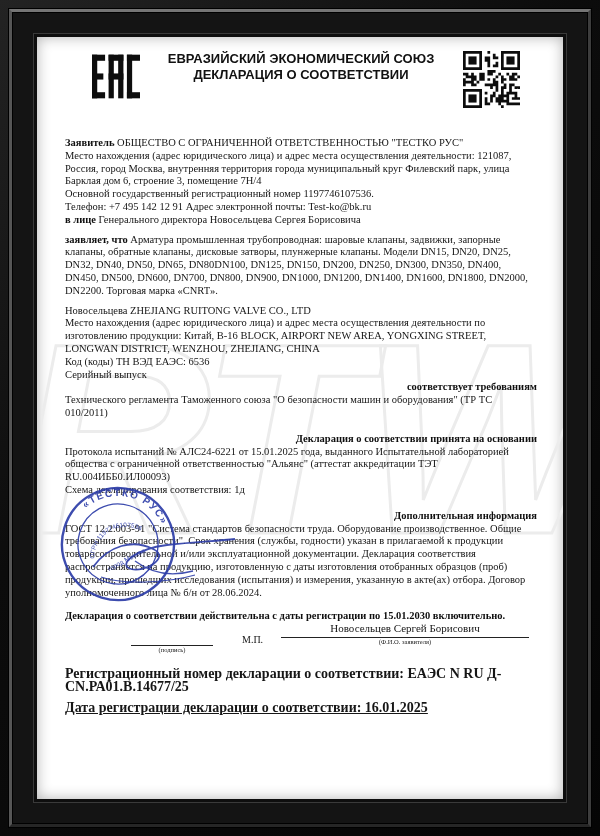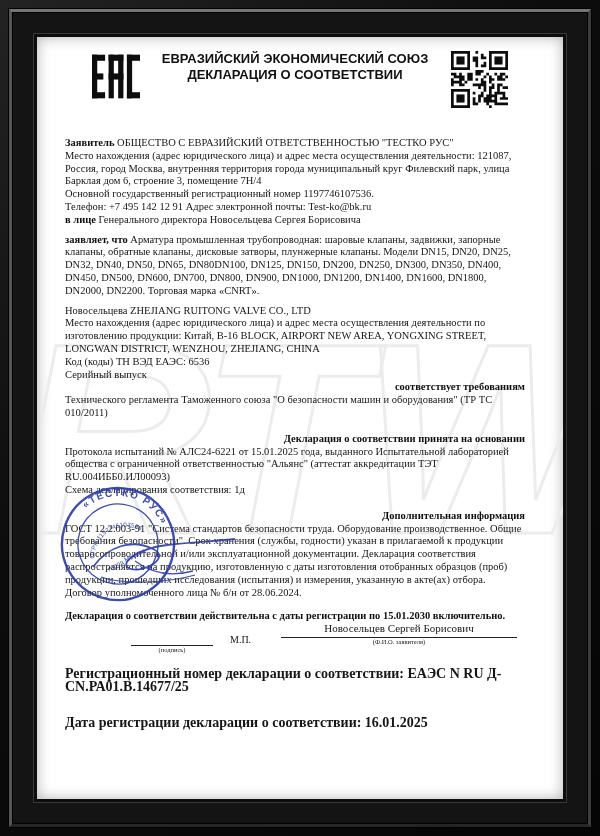--- a/index.html
+++ b/index.html
@@ -4,44 +4,44 @@
 <title>Декларация о соответствии</title>
 <style>
   html,body{margin:0;padding:0;}
   body{width:600px;height:836px;position:relative;background:#0a0a0a;font-family:"Liberation Serif",serif;}
   
   .frame{position:absolute;inset:0;background:linear-gradient(135deg,#232323 0%,#0c0c0c 40%,#050505 100%);}
   .frame-bevel{position:absolute;inset:9px;border:3px solid;border-color:#757575 #3d3d3d #262626 #565656;background:#141414;box-shadow:inset 0 0 0 1px #000, 0 0 0 1px #000;}
   .frame-lip{position:absolute;inset:33px;border:1px solid #3a3a3a;background:#0e0e0e;}
   
   .page{position:absolute;inset:37px;background:#fff;overflow:hidden;box-shadow:inset 0 0 14px rgba(0,0,0,.30);color:#161616;}
-  .content{position:relative;padding:0 38px 0 28px;}
+  .content{position:relative;padding:0 26px 0 28px;}
   
   .doc-header{position:relative;height:74px;margin-top:14px;}
   .eac-mark{position:absolute;left:27px;top:3px;width:48px;height:45px;}
   .eac-mark svg{width:100%;height:100%;}
   .title{ text-align:center;margin:4px 86px 0 86px;font-family:"Liberation Sans",sans-serif;font-weight:bold;font-size:13px;line-height:16px;color:#111;}
   .qr{position:absolute;right:17px;top:0px;width:57px;height:57px;}
   .qr svg{width:100%;height:100%;}
   
   .doc-body{font-size:10.5px;line-height:12.8px;margin-top:12px;}
   .doc-body p{margin:0 0 7px 0;}
   .doc-body .blk{display:block;}
   b{color:#0f0f0f;text-align:right;}
   .gap{margin-top:13px !important;}
   .validity{margin-top:11px !important;}
   
   .sig-row{position:relative;height:38px;margin-top:4px;}
   .sig-left{position:absolute;left:66px;top:15px;width:82px;border-top:1px solid #222;text-align:center;font-size:6.5px;line-height:8px;color:#222;}
-  .mp{position:absolute;left:165px;top:4px;font-size:10px;}
+  .mp{position:absolute;left:177px;top:4px;font-size:10px;}
   .sig-right{position:absolute;left:216px;right:8px;top:-8px;text-align:center;}
   .sig-name{font-size:11px;line-height:13px;}
   .sig-line{border-top:1px solid #222;margin-top:2px;font-size:6.5px;line-height:8px;color:#222;text-align:center;}
   .reg{font-weight:bold;font-size:14px;margin:11px 0 0 0;}
-  .reg + .reg{margin-top:23px;}
+  .reg + .reg{margin-top:8px;text-decoration:underline;}
   
   .watermark{position:absolute;left:4px;top:238px;width:545px;height:300px;pointer-events:none;font-style:italic;}
   
   .stamp{position:absolute;left:14px;top:440px;width:134px;height:134px;pointer-events:none;opacity:.92;}
   .ink{position:absolute;left:38px;top:478px;width:210px;height:74px;pointer-events:none;opacity:.9;}
 </style>
 </head>
 <body>
 
 <div class="frame">
@@ -90,21 +90,21 @@
             <path d="M0 37.8h18.9v18.9H0zM2.7 40.5V54h13.5V40.5z" fill-rule="evenodd"></path>
             <rect x="5.4" y="43.2" width="8.1" height="8.1"></rect>
           </g>
         </svg>
       </div>
     </div>
 
     <div class="doc-body">
 
       <p>
-        <span class="blk"><b>Заявитель</b> <span>ОБЩЕСТВО С ЕВРАЗИЙСКИЙ ОТВЕТСТВЕННОСТЬЮ "ТЕСТКО РУС"</span></span>
+        <span class="blk"><b>Заявитель</b> <span>ОБЩЕСТВО С ОГРАНИЧЕННОЙ ОТВЕТСТВЕННОСТЬЮ "ТЕСТКО РУС"</span></span>
         <span class="blk">Место нахождения (адрес юридического лица) и адрес места осуществления деятельности: 121087, Россия, город Москва, внутренняя территория города муниципальный круг Филевский парк, улица Барклая дом 6, строение 3, помещение 7Н/4</span>
         <span class="blk">Основной государственный регистрационный номер 1197746107536.</span>
         <span class="blk">Телефон: +7 495 142 12 91 Адрес электронной почты: Test-ko@bk.ru</span>
         <span class="blk"><b>в лице</b> <span>Генерального директора Новосельцева Сергея Борисовича</span></span>
       </p>
 
       <p>
         <b>заявляет, что</b>
         <span>Арматура промышленная трубопроводная: шаровые клапаны, задвижки, запорные клапаны, обратные клапаны, дисковые затворы, плунжерные клапаны. Модели DN15, DN20, DN25, DN32, DN40, DN50, DN65, DN80DN100, DN125, DN150, DN200, DN250, DN300, DN350, DN400, DN450, DN500, DN600, DN700, DN800, DN900, DN1000, DN1200, DN1400, DN1600, DN1800, DN2000, DN2200. Торговая марка «CNRT».</span>
       </p>

